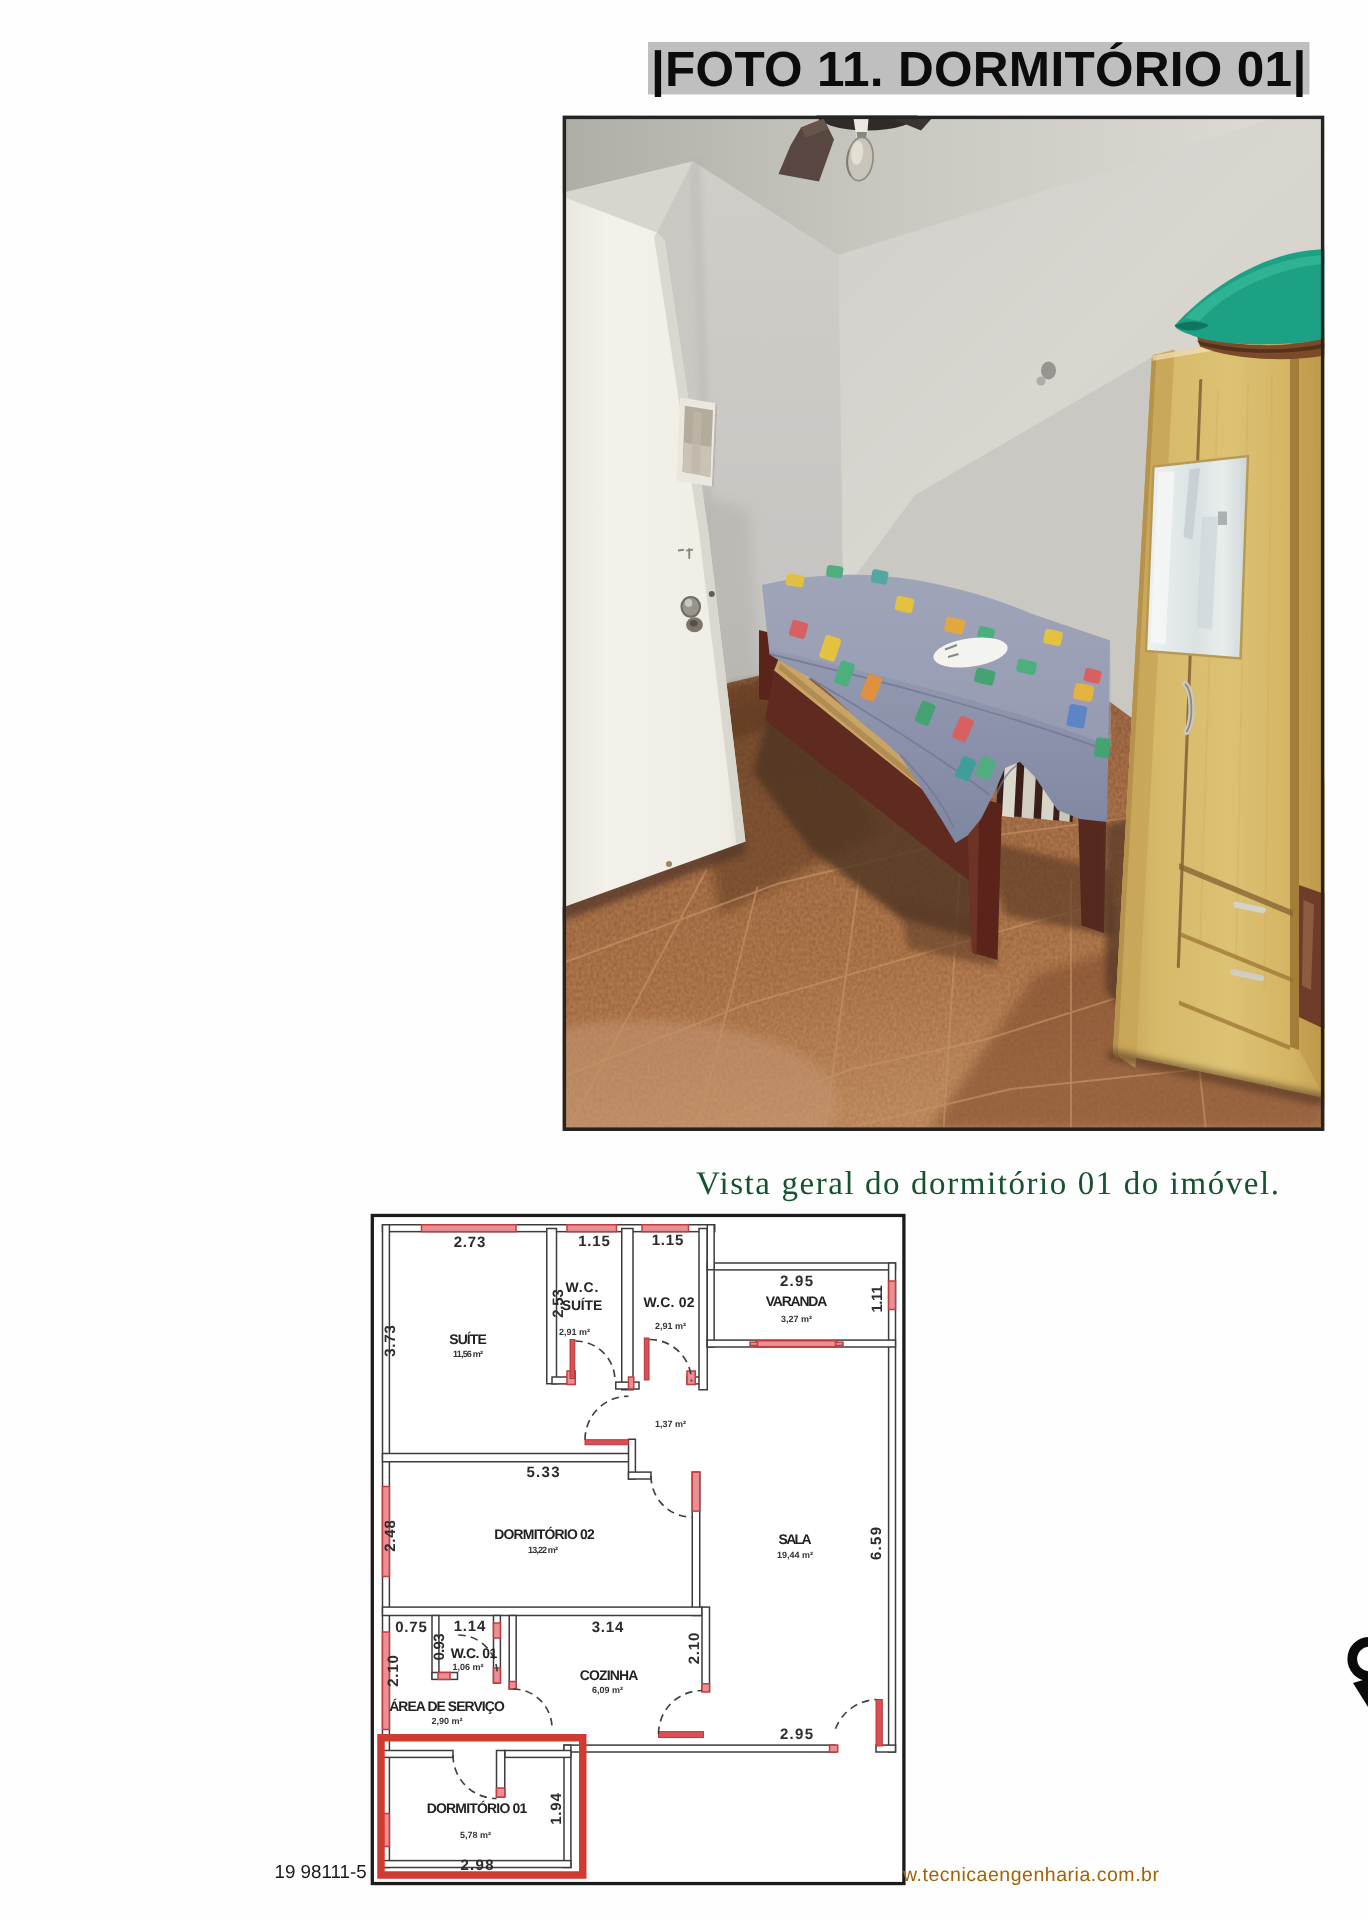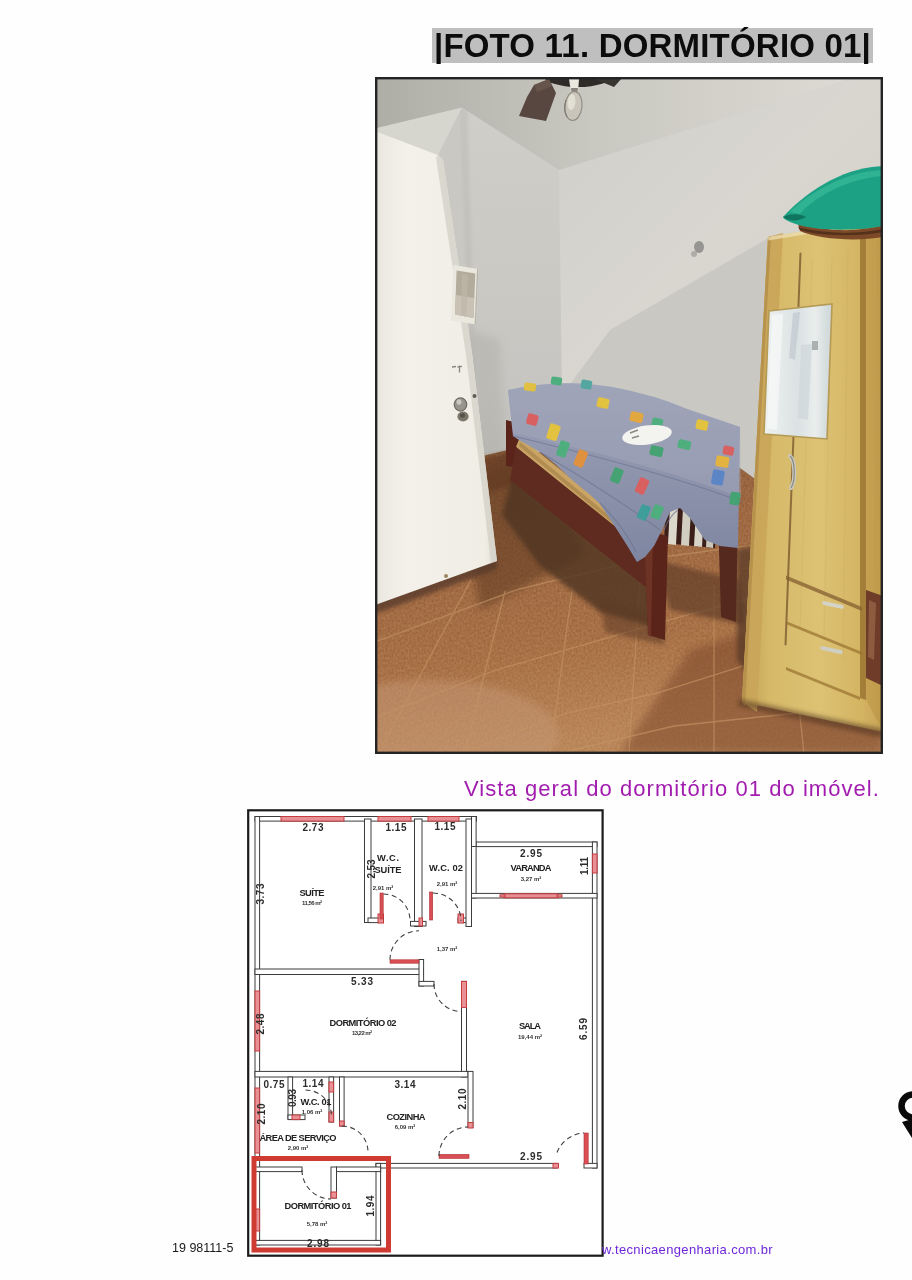--- a/index.html
+++ b/index.html
@@ -486,24 +486,24 @@
 
 <text class="rm" x="406" y="1120" text-anchor="middle" textLength="39">COZINHA</text>
 <text class="ar" x="405" y="1128.5" text-anchor="middle">6,09 m²</text>
 
 <text class="rm" x="318" y="1208.5" text-anchor="middle" font-size="10px" textLength="67">DORMITÓRIO 01</text>
 <text class="ar" x="317" y="1225.5" text-anchor="middle">5,78 m²</text>
 </g>
 </svg>
 </div>
 
-<div class="abs" style="left:464px;top:776px;font-size:22px;letter-spacing:1.05px;color:#a21caf;white-space:nowrap;">Vista geral do dormitório 01 do imóvel.</div>
-
-<div class="abs" style="left:172px;top:1241px;font-size:12.5px;color:#1a1a1a;white-space:nowrap;">19 98111-5</div>
-
-<div class="abs" style="left:602px;top:1242px;font-size:13px;letter-spacing:0.35px;color:#6d28d9;white-space:nowrap;">w.tecnicaengenharia.com.br</div>
+<div class="abs" style="left:464px;top:776px;font-size:22px;letter-spacing:1.05px;color:#14532d;white-space:nowrap;font-family:Liberation Serif, serif;">Vista geral do dormitório 01 do imóvel.</div>
+
+<div class="abs" style="left:183px;top:1241px;font-size:12.5px;color:#1a1a1a;white-space:nowrap;">19 98111-5</div>
+
+<div class="abs" style="left:602px;top:1242px;font-size:13px;letter-spacing:0.35px;color:#a16207;white-space:nowrap;">w.tecnicaengenharia.com.br</div>
 
 <div class="abs" style="left:893px;top:1090px;">
 <svg width="19" height="55" viewBox="0 0 19 55" xmlns="http://www.w3.org/2000/svg">
 <circle cx="20" cy="16" r="11.5" fill="none" stroke="#0a0a0a" stroke-width="6.5"></circle>
 <path d="M 9 32 L 19 29 L 19 48 Z" fill="#0a0a0a"></path>
 </svg>
 </div>
 
 </body></html>

